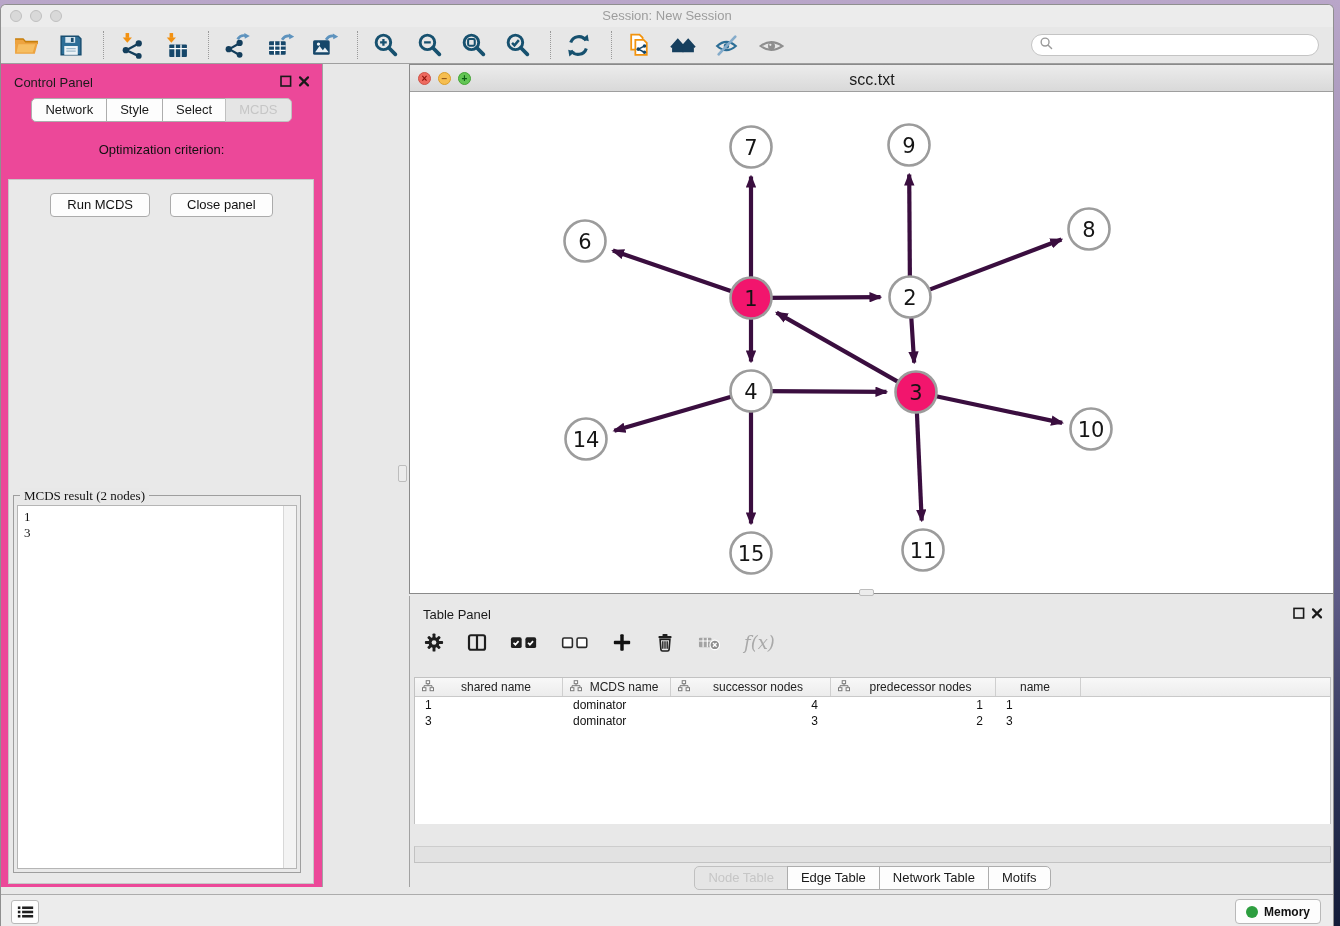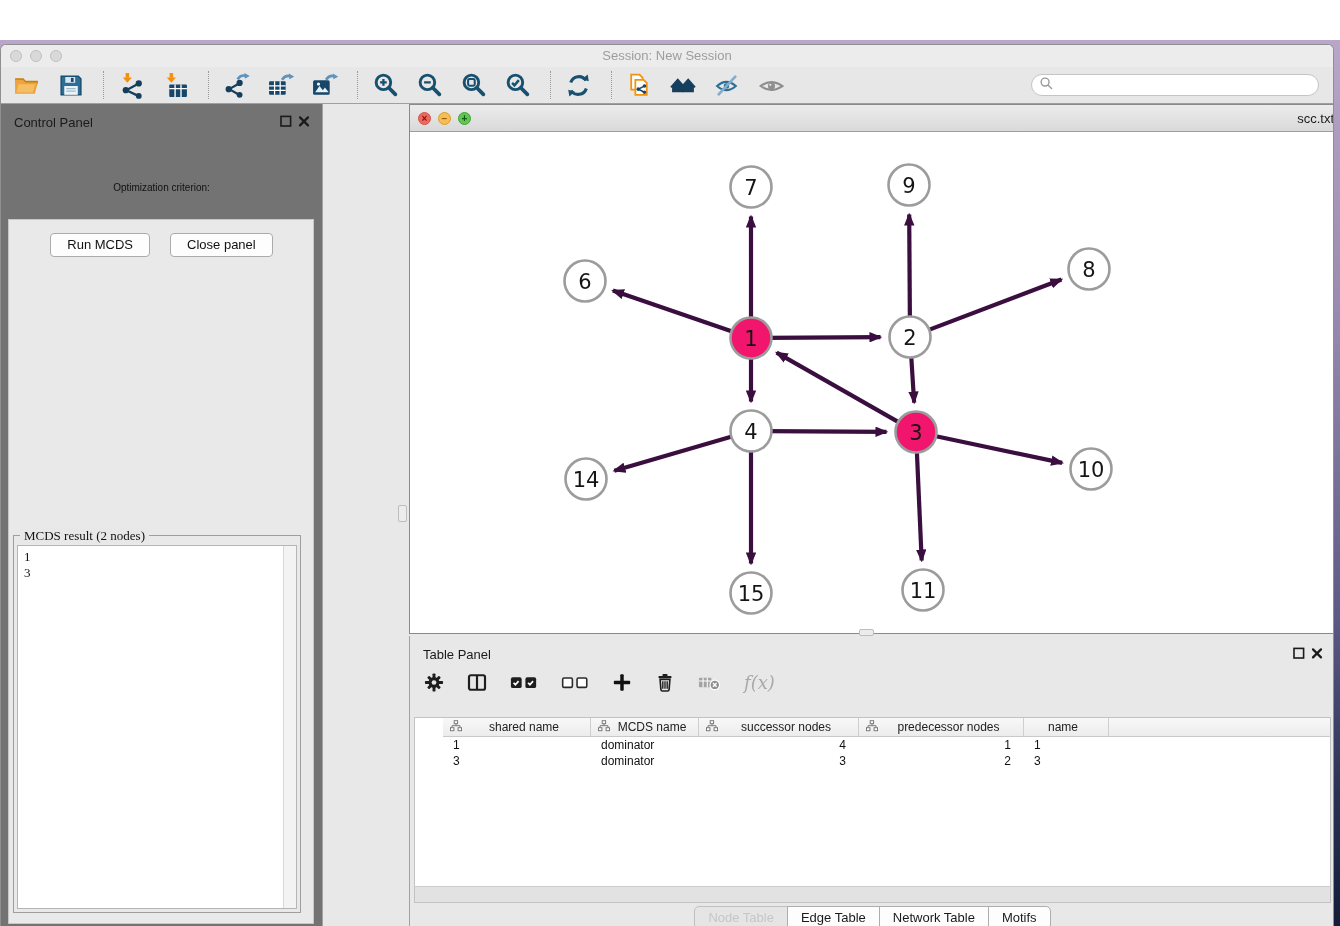--- a/index.html
+++ b/index.html
@@ -1,19 +1,19 @@
 <!DOCTYPE html>
 <html><head>
 <meta charset="utf-8">
 <style>
   * { margin:0; padding:0; box-sizing:border-box; }
   html,body { width:1340px; height:926px; overflow:hidden;
     font-family:"Liberation Sans", sans-serif; }
   .desktop { position:absolute; inset:0;
-    background:linear-gradient(#b9a6c9 0%, #9a8bb0 30%, #5d5a85 65%, #2a3154 85%, #141c38 100%);margin-top:40px; }
+    background:linear-gradient(#b9a6c9 0%, #9a8bb0 30%, #5d5a85 65%, #2a3154 85%, #141c38 100%); }
   .app-window { position:absolute; left:0; top:4px; width:1334px; height:922px;
     background:#e8e8e8; border-radius:6px 6px 0 0; border:1px solid #8f8f8f; border-bottom:none; overflow:hidden; }
 
   
   .titlebar { position:absolute; left:0; top:0; right:0; height:22px; background:#ececec; }
   .tl-dots { position:absolute; left:9px; top:5px; display:flex; gap:8px; }
   .tl-dot { width:12px; height:12px; border-radius:50%; background:#d9d9d9; border:1px solid #bfbfbf; }
   .win-title { position:absolute; left:0; right:0; top:3px; text-align:center; font-size:13px; color:#9d9d9d; }
 
   
@@ -23,38 +23,38 @@
   .tbtn { width:30px; height:30px; border:none; background:transparent; margin-right:14px;
     display:flex; align-items:center; justify-content:center; cursor:default; }
   .tbtn svg { width:27px; height:27px; display:block; }
   .tsep { width:1px; height:28px; border-left:1px dotted #9a9a9a; margin:0 12px 0 4px; }
   .search-field { margin-left:auto; width:288px; height:22px; background:#fff; border:1px solid #c4c4c4;
     border-radius:12px; display:flex; align-items:center; padding-left:7px; margin-right:4px; }
   .search-field svg { width:15px; height:15px; }
   .search-field input { border:none; outline:none; flex:1; height:18px; font-size:13px; background:transparent; }
 
   
-  .control-panel { position:absolute; left:0; top:59px; width:322px; height:823px; background:#737373;
+  .control-panel { position:absolute; left:0; top:59px; width:322px; height:823px; background:#ec4899;
     border-right:1px solid #a2a2a2;padding-left:20px; }
   .panel-head-title { position:absolute; left:13px; top:11px; font-size:13px; color:#1a1a1a; }
   .panel-float { position:absolute; right:29px; top:11px; width:13px; height:13px; }
   .panel-close { position:absolute; right:11px; top:11px; width:13px; height:13px; }
   .panel-float svg,.panel-close svg { width:12px; height:12px; display:block; }
 
   .cp-body { position:absolute; left:7px; right:8px; top:115px; bottom:3px;
     border:1px solid #c7c7c7; background:#e9e9e9; }
   .tabs-row { position:absolute; left:0; right:0; display:flex; justify-content:center; }
   .cp-tabs { top:34px; }
   .tab { font-size:13px; color:#1a1a1a; background:#fdfdfd; border:1px solid #adadad; padding:3px 13px 4px;
     margin-left:-1px; white-space:nowrap; }
   .tab:first-child { border-radius:5px 0 0 5px; margin-left:0; }
   .tab:last-child { border-radius:0 5px 5px 0; }
   .tab.active { background:#e5e5e5; color:#c6c6c6; border-color:#c0c0c0; }
 
-  .opt-label { position:absolute; left:0; right:0; top:78px; text-align:center; font-size:10px; color:#111; }
+  .opt-label { position:absolute; left:0; right:0; top:78px; text-align:center; font-size:13px; color:#111; }
   .dropdown { position:absolute; left:44px; top:96px; width:308px; height:22px; background:#fff;
     border:1px solid #ababab; border-radius:4px; display:flex; align-items:center; padding:0 4px 0 10px; }
   .dropdown .dd-text { flex:1; font-size:13px; color:#111; }
   .dropdown svg { width:9px; height:15px; }
   .btn-row { position:absolute; left:0; right:0; top:129px; display:flex; justify-content:center; gap:20px; }
   .push-btn { font-size:13px; color:#111; background:#fdfdfd; border:1px solid #ababab; border-radius:4px;
     padding:3px 16px 4px; font-family:"Liberation Sans", sans-serif; }
 
   .result-box { position:absolute; left:12px; right:21px; top:431px; bottom:14px;
     border:1px solid #9e9e9e;font-family:Liberation Serif, serif; }
@@ -70,40 +70,40 @@
   .v-grip { position:absolute; left:397px; top:460px; width:9px; height:17px; background:#ececec;
     border:1px solid #bdbdbd; border-radius:2px; }
   .h-grip { position:absolute; left:858px; top:584px; width:15px; height:7px; background:#ececec;
     border:1px solid #bdbdbd; border-radius:2px; }
 
   
   .network-window { position:absolute; left:408px; top:59px; width:926px; height:530px;
     border:1px solid #8a8a8a; background:#fff; }
   .nw-titlebar { position:absolute; left:0; top:0; right:0; height:27px;
     background:linear-gradient(#ececec,#d9d9d9); border-bottom:1px solid #9e9e9e; }
-  .nw-title { position:absolute; left:0; right:0; top:6px; text-align:right; font-size:13px; color:#1a1a1a; }
+  .nw-title { position:absolute; left:0; right:0; top:6px; text-align:center; font-size:16px; color:#1a1a1a; }
   .traffic { position:absolute; left:8px; top:7px; display:flex; gap:7px; }
   .tdot { width:13px; height:13px; border-radius:50%; font-size:10px; font-weight:bold;
     display:flex; align-items:center; justify-content:center; line-height:1; }
   .tdot.red { background:#ee6a5f; border:1px solid #ce5347; color:#8c100a; }
   .tdot.yellow { background:#f6be50; border:1px solid #d99e2b; color:#93581a; }
   .tdot.green { background:#62c554; border:1px solid #43a335; color:#0b5e14; }
   .nw-canvas { position:absolute; left:0; top:27px; right:0; bottom:0; background:#fff; }
   .nw-canvas svg { display:block; }
 
   
   .table-panel { position:absolute; left:408px; top:591px; width:926px; height:291px; background:#e8e8e8;
     border-left:1px solid #a2a2a2; }
   .tp-toolbar { position:absolute; left:14px; top:36px; display:flex; align-items:center; gap:23px; }
   .tp-btn { background:transparent; border:none; display:flex; align-items:center; justify-content:flex-end; }
   .tp-btn svg { display:block; height:21px; }
   .fx { font-family:"DejaVu Serif", serif; font-style:italic; font-size:18px; color:#a9a9a9; }
 
-  .data-table { position:absolute; left:4px; right:4px; top:81px; height:170px; background:#fff;
-    border:1px solid #c2c2c2; border-bottom:none;padding-left:28px; }
+  .data-table { position:absolute; left:4px; right:4px; top:81px; height:147px; background:#fff;
+    border:1px solid #c2c2c2; border-bottom:none; }
   .thead { display:flex; height:19px; background:linear-gradient(#f8f8f8,#ececec);
     border-bottom:1px solid #c9c9c9; }
   .th { display:flex; align-items:center; border-right:1px solid #cfcfcf; font-size:12px; color:#222;
     overflow:hidden; }
   .th svg { width:12px; height:12px; margin:0 2px 0 7px; flex:none; }
   .th .th-label { flex:1; text-align:center; padding-right:6px; white-space:nowrap; }
   .th.filler { flex:1; border-right:none; }
   .trow { display:flex; height:16px; font-size:12px; color:#111; }
   .td { overflow:hidden; white-space:nowrap; line-height:16px; }
   .td.left { padding-left:10px; text-align:left; }
@@ -328,20 +328,26 @@
           <svg viewBox="0 0 12 12">
             <rect x="1" y="1.4" width="9.6" height="9.6" fill="none" stroke="#1A1A1A" stroke-width="1.6"></rect>
           </svg>
         </span>
       <span class="panel-close" id="cpCloseSlot">
           <svg viewBox="0 0 12 12">
             <path d="M2 2.4l8 8M10 2.4l-8 8" stroke="#1A1A1A" stroke-width="2.2" stroke-linecap="round"></path>
           </svg>
         </span>
       <div class="cp-body"></div>
+      <div class="tabs-row cp-tabs" id="cpTabs">
+          <div class="tab">Network</div>
+          <div class="tab">Style</div>
+          <div class="tab">Select</div>
+          <div class="tab active">MCDS</div>
+        </div>
       <div class="opt-label">Optimization criterion:</div>
       <div class="btn-row">
         <button class="push-btn">Run MCDS</button>
         <button class="push-btn">Close panel</button>
       </div>
       <div class="result-box">
         <div class="result-legend">MCDS result (2 nodes)</div>
         <div class="result-inner">
           <div class="result-text" id="resultText">1
 3</div>

